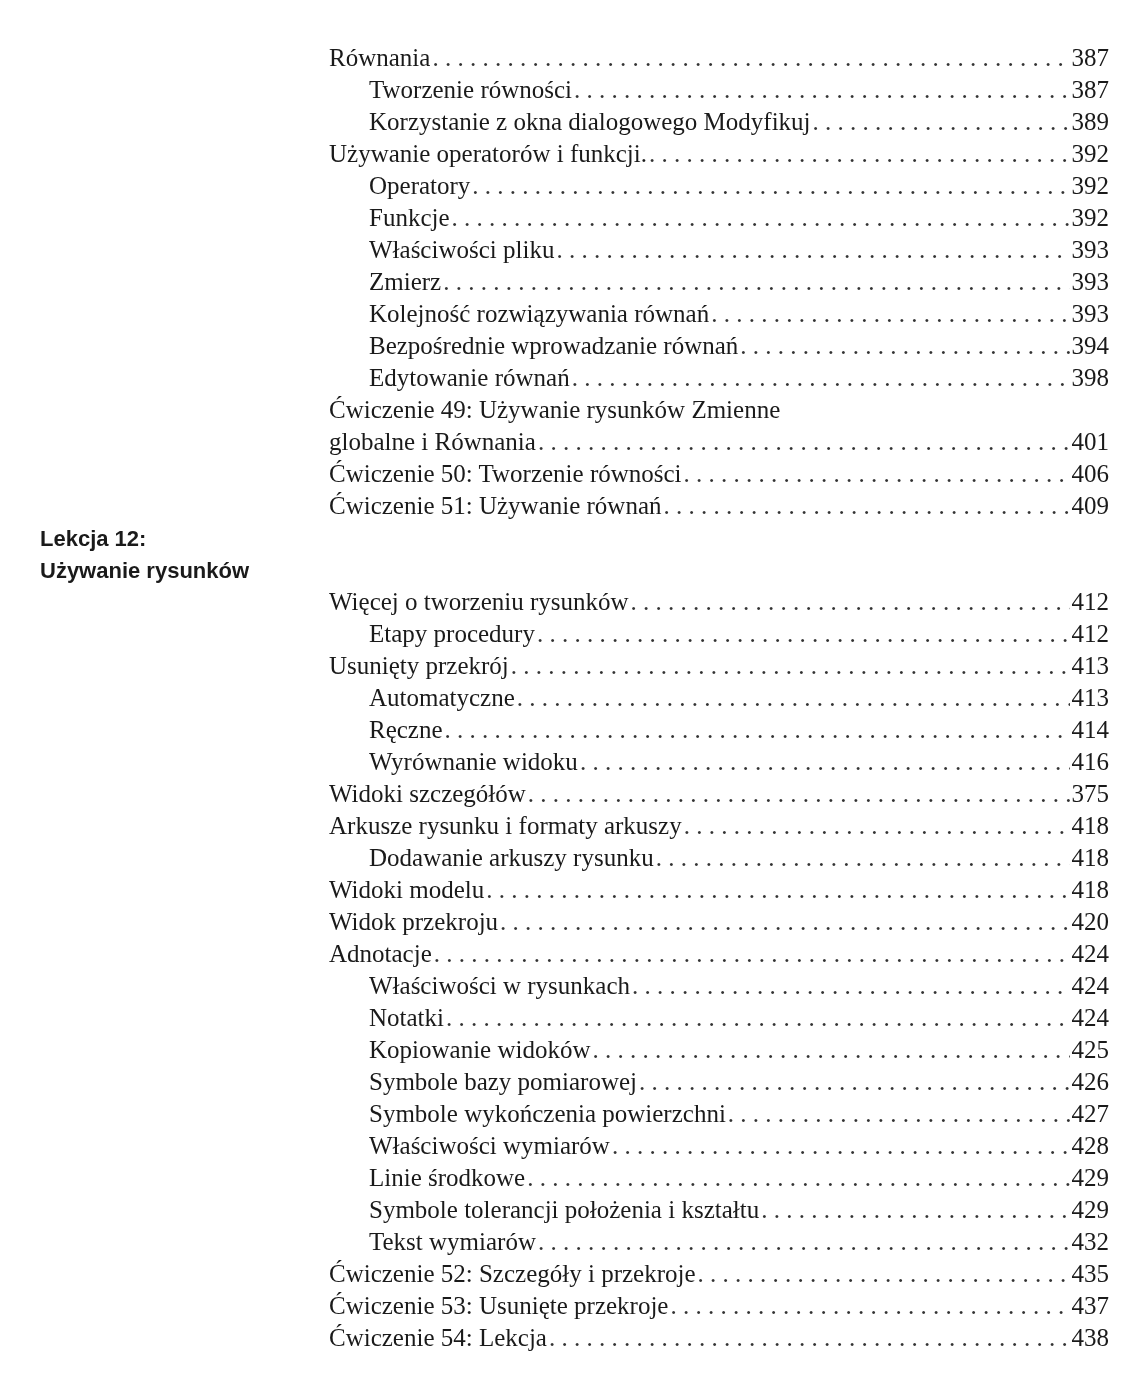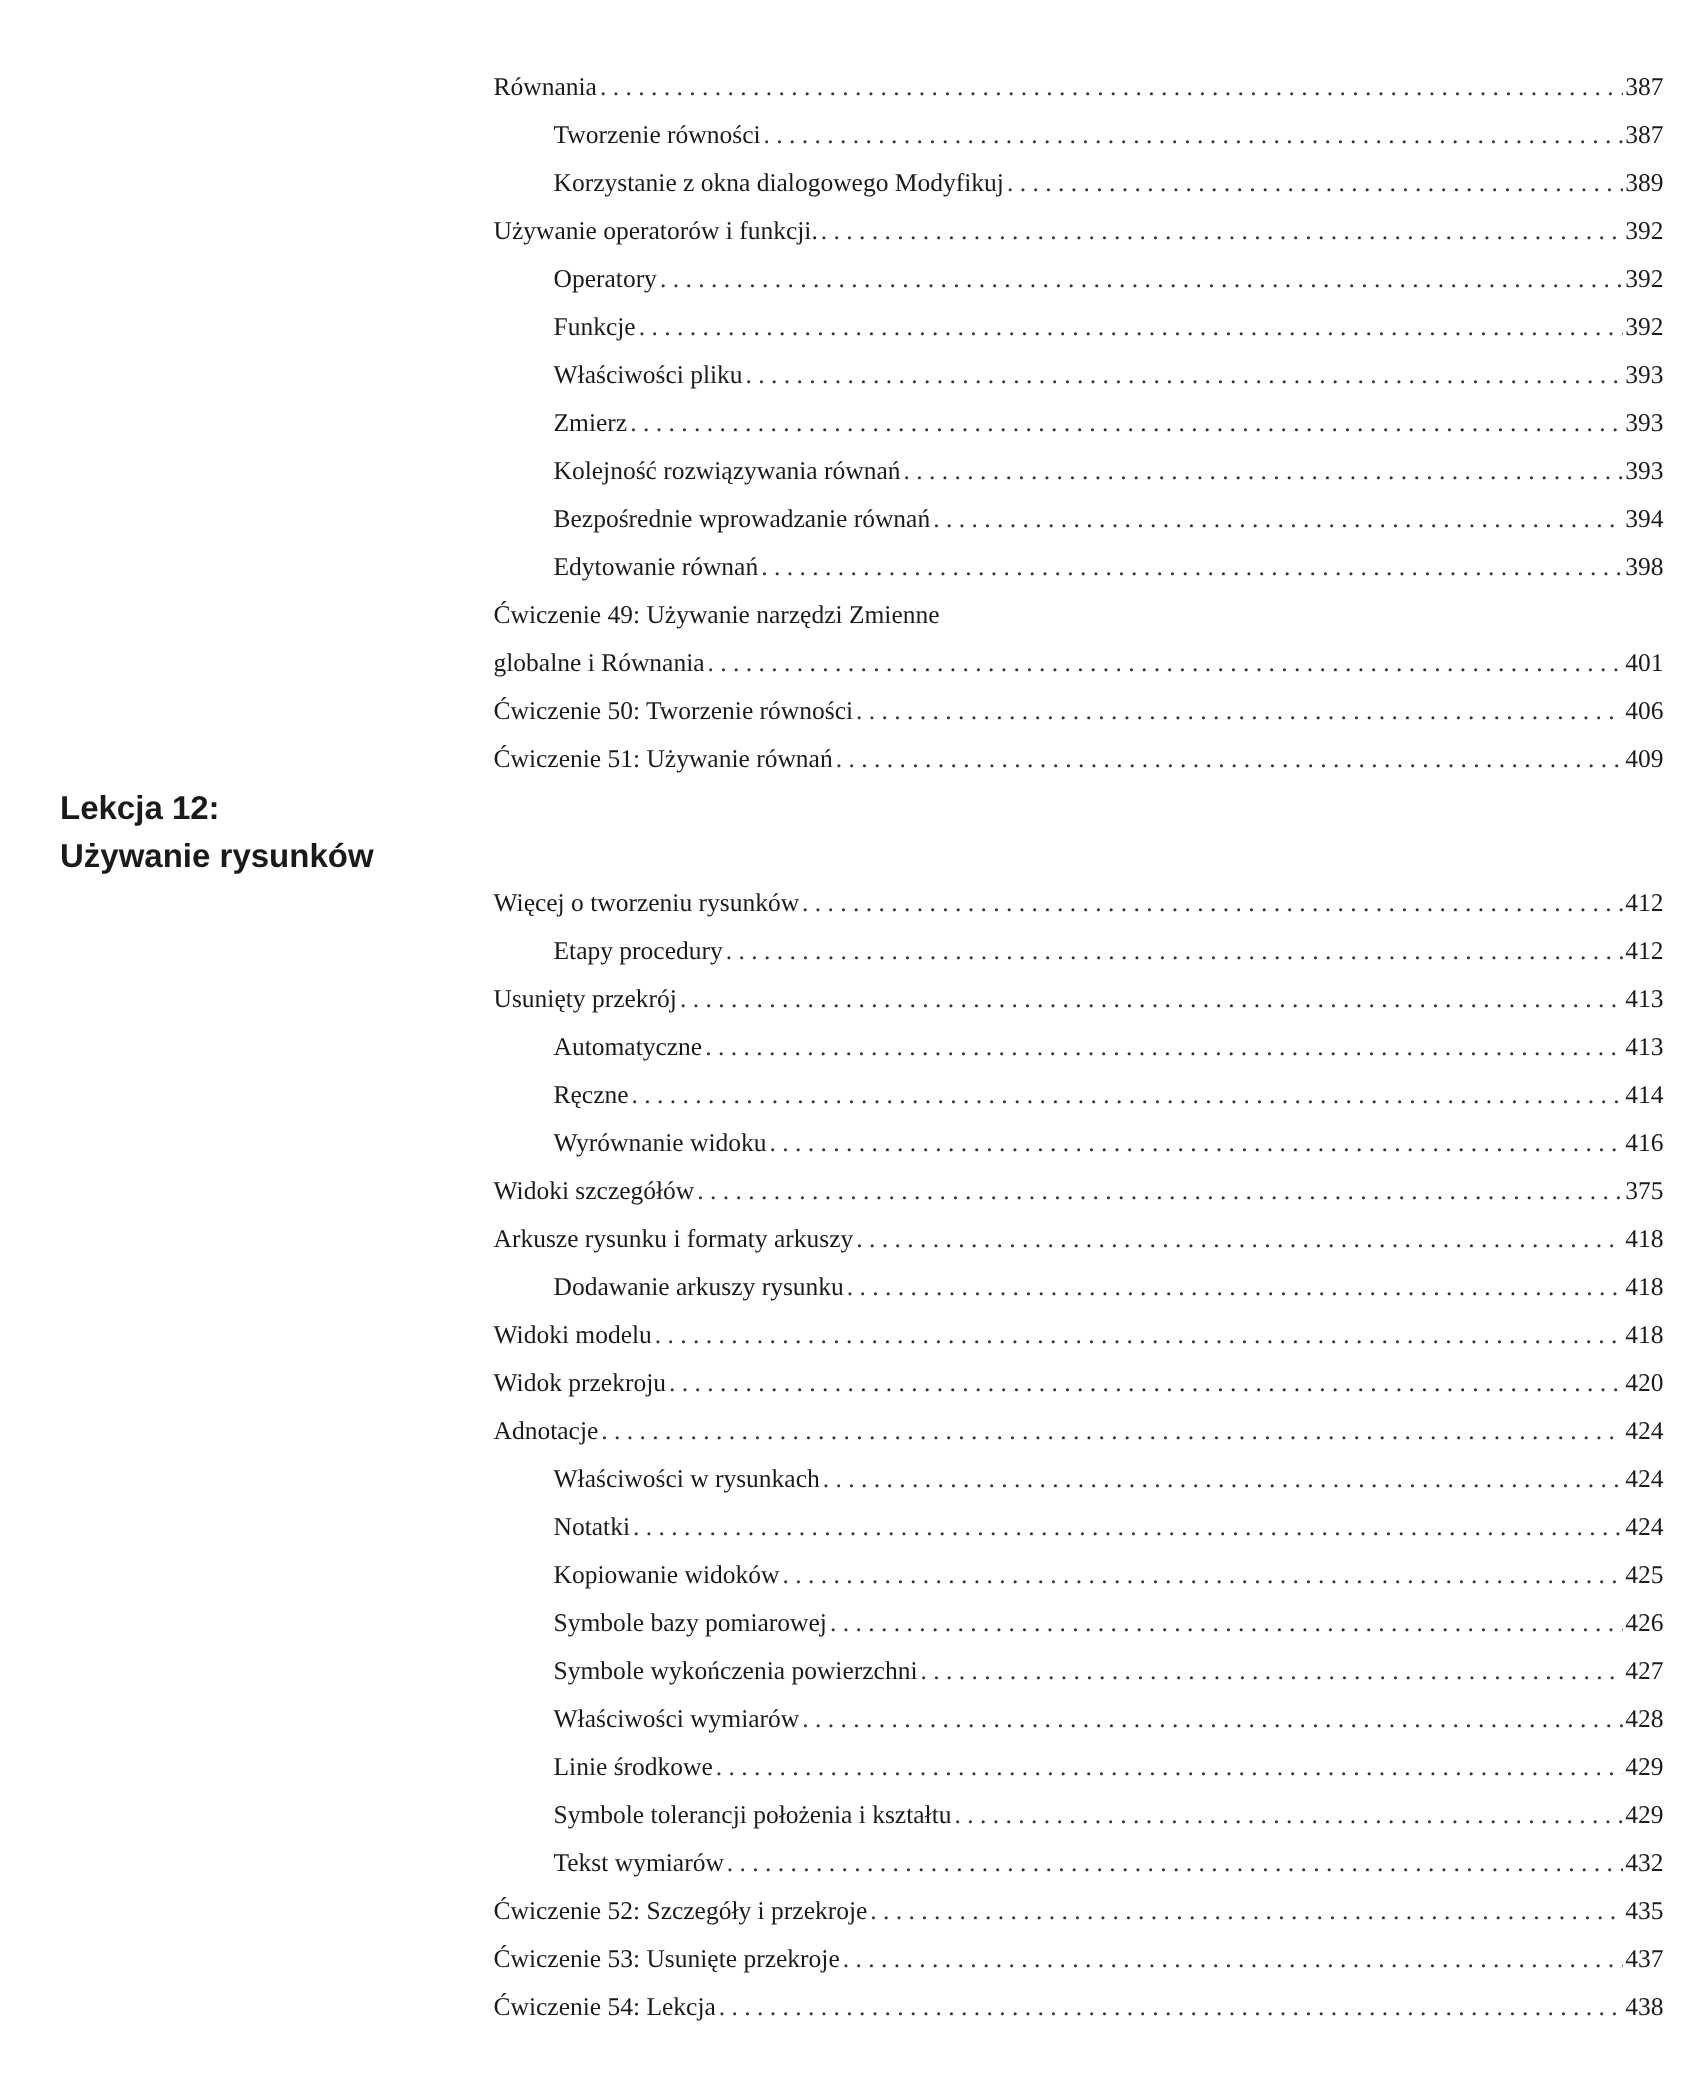--- a/index.html
+++ b/index.html
@@ -1,21 +1,21 @@
 <!DOCTYPE html>
 <html><head>
   <meta charset="utf-8">
   <style>
     html, body { margin: 0; padding: 0; background: #ffffff; }
     body { width: 1128px; height: 1400px; position: relative; overflow: hidden; color: #1a1a1a; }
     .toc { position: absolute; left: 329px; top: 42px; width: 780px; }
     .row {
       display: flex; align-items: baseline;
       font-family: "Liberation Serif", serif;
-      font-size: 17px; line-height: 32px; height: 32px;
+      font-size: 25px; line-height: 32px; height: 32px;
       white-space: nowrap;
     }
     .row.sub { padding-left: 40px; }
     .row .label { flex: 0 0 auto; }
     .row .dots {
       flex: 1 1 auto; overflow: hidden; margin: 0 2px;
       letter-spacing: 5.5px; color: #333;
     }
     .row .dots::before {
       content: ". . . . . . . . . . . . . . . . . . . . . . . . . . . . . . . . . . . . . . . . . . . . . . . . . . . . . . . . . . . . . . . . . . . . . . . . . . . . . . . . . . . . . . . . . . . . . . . . . . .";
@@ -82,21 +82,21 @@
       <span class="label">Bezpośrednie wprowadzanie równań</span>
       <span class="dots"></span>
       <span class="page">394</span>
     </div>
   <div class="row sub">
       <span class="label">Edytowanie równań</span>
       <span class="dots"></span>
       <span class="page">398</span>
     </div>
   <div class="row nodots">
-      <span class="label">Ćwiczenie 49: Używanie narzędzi Zmienne</span>
+      <span class="label">Ćwiczenie 49: Używanie rysunków Zmienne</span>
     </div>
   <div class="row">
       <span class="label">globalne i Równania</span>
       <span class="dots"></span>
       <span class="page">401</span>
     </div>
   <div class="row">
       <span class="label">Ćwiczenie 50: Tworzenie równości</span>
       <span class="dots"></span>
       <span class="page">406</span>

